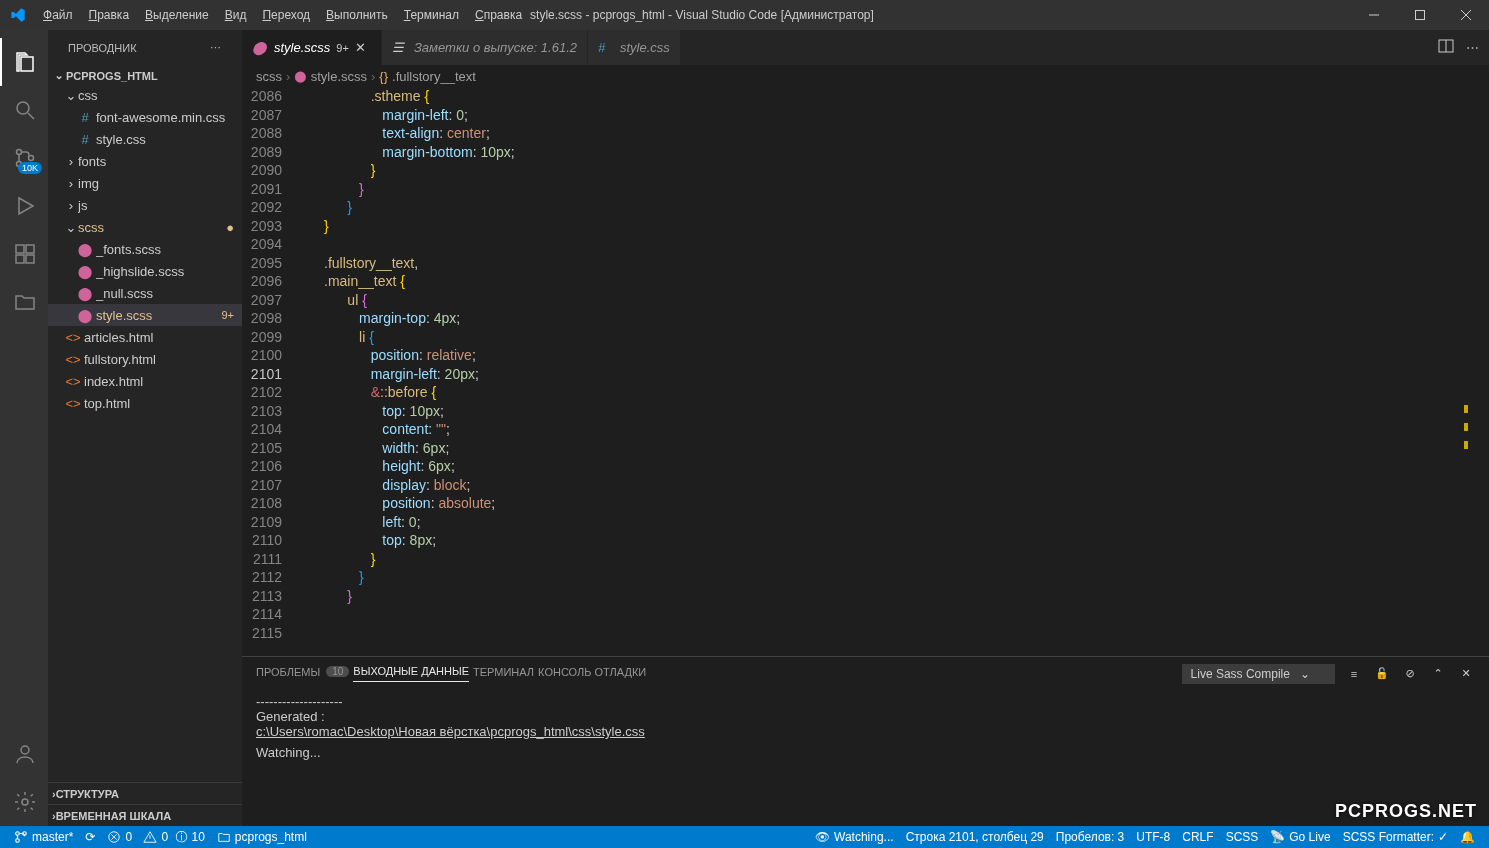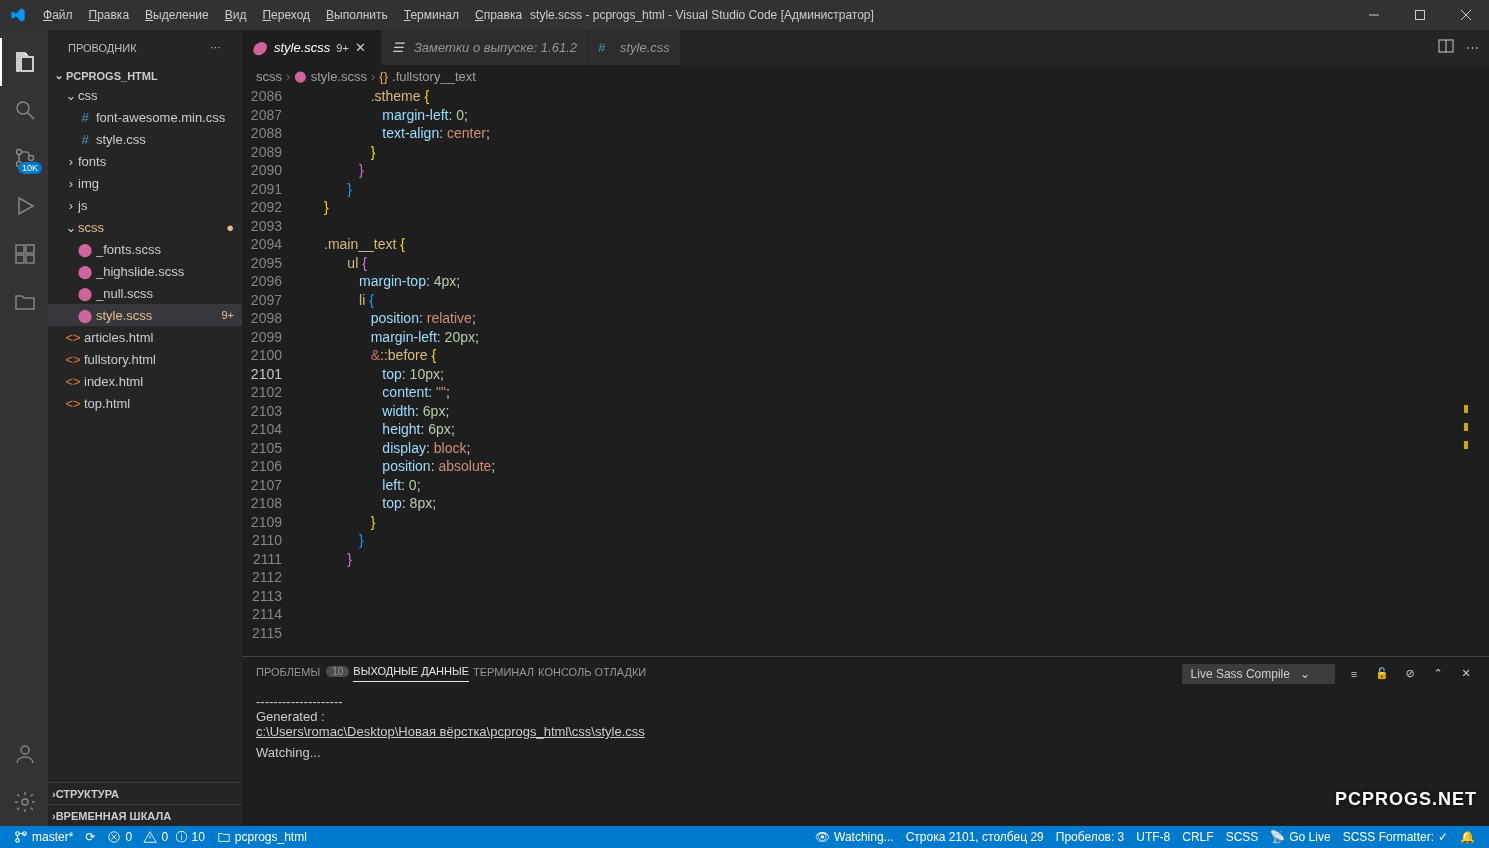--- a/index.html
+++ b/index.html
@@ -75,21 +75,21 @@
 .panel-right { margin-left:auto; display:flex; align-items:center; gap:10px; }
 .panel-select { background:#3c3c3c; border:1px solid #3c3c3c; color:#cccccc; padding:2px 24px 2px 8px; font-size:12px; position:relative; }
 .panel-ibtn { cursor:pointer; color:#cccccc; width:18px; text-align:center; }
 .panel-body { flex:1; padding:4px 14px; font-family:Consolas,monospace; font-size:13px; color:#cccccc; overflow:hidden; }
 .panel-body .out-line { white-space:pre; }
 .panel-body .underlined { text-decoration:underline; }
 .collapsed-section { height:22px; background:#252526; display:flex; align-items:center; padding:0 4px; font-size:11px; font-weight:bold; border-top:1px solid #3c3c3c; cursor:pointer; }
 .statusbar { height:22px; background:#007acc; color:#fff; display:flex; align-items:center; font-size:12px; padding:0 8px; }
 .status-item { display:flex; align-items:center; gap:4px; padding:0 6px; cursor:pointer; height:22px; }
 .status-right { margin-left:auto; display:flex; }
-.watermark { position:absolute; right:12px; bottom:38px; color:#ffffff; font-size:18px; font-weight:bold; letter-spacing:1px; text-shadow:0 0 4px rgba(0,0,0,0.8); pointer-events:none; font-family:Arial,sans-serif; }
+.watermark { position:absolute; right:12px; bottom:26px; color:#ffffff; font-size:18px; font-weight:bold; letter-spacing:1px; text-shadow:0 0 4px rgba(0,0,0,0.8); pointer-events:none; font-family:Arial,sans-serif; }
 .ic-sass { color:#cf649a; }
 .ic-css { color:#519aba; }
 .ic-html { color:#e37933; }
 .fold-marks { position:absolute; right:1px; top:0; width:4px; }
 .fold-mark { position:absolute; right:0; width:4px; height:8px; background:#cca700; }
 </style>
 </head>
 <body>
 
 <div class="titlebar">
@@ -376,25 +376,27 @@
         </div>
       <div class="code-lines" id="code-lines">
         <div class="fold-marks">
           <div class="fold-mark" style="top:318px"></div>
           <div class="fold-mark" style="top:336px"></div>
           <div class="fold-mark" style="top:354px"></div>
         </div>
       <div class="line">            <span class="tk-sel">.stheme </span><span class="tk-brace">{</span></div>
           <div class="line">               <span class="tk-prop">margin-left</span><span class="tk-punct">: </span><span class="tk-num">0</span><span class="tk-punct">;</span></div>
           <div class="line">               <span class="tk-prop">text-align</span><span class="tk-punct">: </span><span class="tk-val">center</span><span class="tk-punct">;</span></div>
+          <div class="line">               <span class="tk-prop">margin-bottom</span><span class="tk-punct">: </span><span class="tk-num">10px</span><span class="tk-punct">;</span></div>
           <div class="line">            <span class="tk-brace">}</span></div>
           <div class="line">         <span class="tk-brace2">}</span></div>
           <div class="line">      <span class="tk-brace3">}</span></div>
           <div class="line"><span class="tk-brace">}</span></div>
           <div class="line"></div>
+          <div class="line"><span class="tk-sel">.fullstory__text</span><span class="tk-punct">,</span></div>
           <div class="line"><span class="tk-sel">.main__text </span><span class="tk-brace">{</span></div>
           <div class="line">      <span class="tk-sel">ul </span><span class="tk-brace2">{</span></div>
           <div class="line">         <span class="tk-prop">margin-top</span><span class="tk-punct">: </span><span class="tk-num">4px</span><span class="tk-punct">;</span></div>
           <div class="line">         <span class="tk-sel">li </span><span class="tk-brace3">{</span></div>
           <div class="line">            <span class="tk-prop">position</span><span class="tk-punct">: </span><span class="tk-val">relative</span><span class="tk-punct">;</span></div>
           <div class="line">            <span class="tk-prop">margin-left</span><span class="tk-punct">: </span><span class="tk-num">20px</span><span class="tk-punct">;</span></div>
           <div class="line">            <span class="tk-amp">&amp;</span><span class="tk-sel">::before </span><span class="tk-brace">{</span></div>
           <div class="line">               <span class="tk-prop">top</span><span class="tk-punct">: </span><span class="tk-num">10px</span><span class="tk-punct">;</span></div>
           <div class="line">               <span class="tk-prop">content</span><span class="tk-punct">: </span><span class="tk-val">""</span><span class="tk-punct">;</span></div>
           <div class="line">               <span class="tk-prop">width</span><span class="tk-punct">: </span><span class="tk-num">6px</span><span class="tk-punct">;</span></div>

